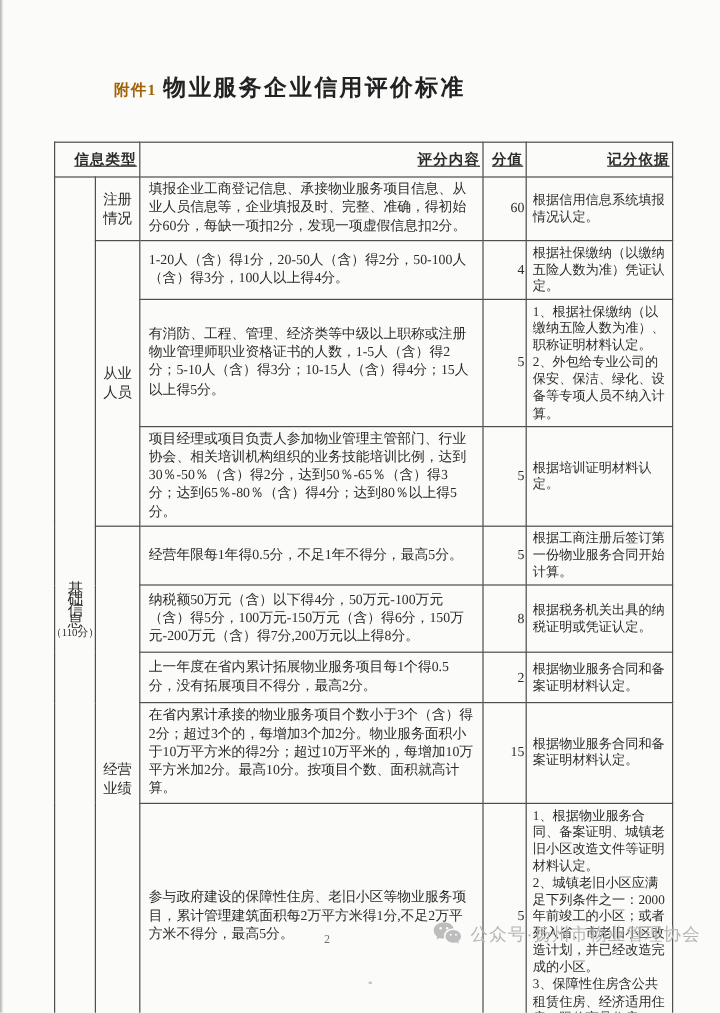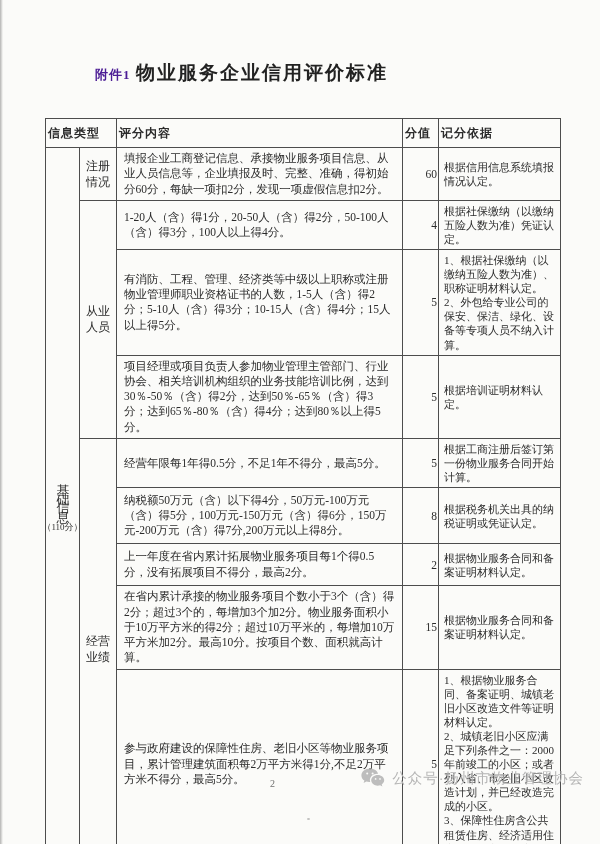--- a/index.html
+++ b/index.html
@@ -11,39 +11,40 @@
     font-family:"Liberation Serif","DejaVu Serif",serif;
     color:#2e2e2e;
   }
   .scan-edge{
     position:absolute;left:0;top:0;width:3px;height:844px;
     background:linear-gradient(to right,rgba(120,120,120,.55),rgba(120,120,120,0));
   }
   .doc-header{position:absolute;left:0;top:60px;width:600px;height:34px;}
   .attachment-label{
     position:absolute;left:95px;top:6px;
-    font-size:13px;font-weight:600;letter-spacing:1px;color:#4c1d95;
+    font-size:13px;font-weight:600;letter-spacing:1px;color:#a16207;
   }
   .page-title{
     position:absolute;left:0;top:0;width:524px;text-align:center;
     font-size:19px;font-weight:bold;letter-spacing:2px;color:#222;
   }
   table.credit{
     position:absolute;left:45px;top:118px;
     width:515px;border-collapse:collapse;table-layout:fixed;
   }
   table.credit td,table.credit th{
     border:1px solid #4d4d4d;
     vertical-align:middle;
     overflow:hidden;
   }
   th.hdr{
     font-size:12px;font-weight:600;color:#2b2b2b;
-    height:24px;text-align:left;padding:2px;
+    height:24px;text-align:right;padding:2px;
     letter-spacing:1px;
+    text-decoration:underline;
   }
   td.cat-cell{text-align:center;padding:0;}
   .cat-wrap{display:flex;flex-direction:column;align-items:center;justify-content:center;height:100%;}
   .cat-vertical{
     writing-mode:vertical-rl;text-orientation:upright;
     font-size:13px;letter-spacing:9px;color:#2b2b2b;
   }
   .cat-score{
     font-size:9px;color:#2b2b2b;margin-top:12px;white-space:nowrap;
   }

